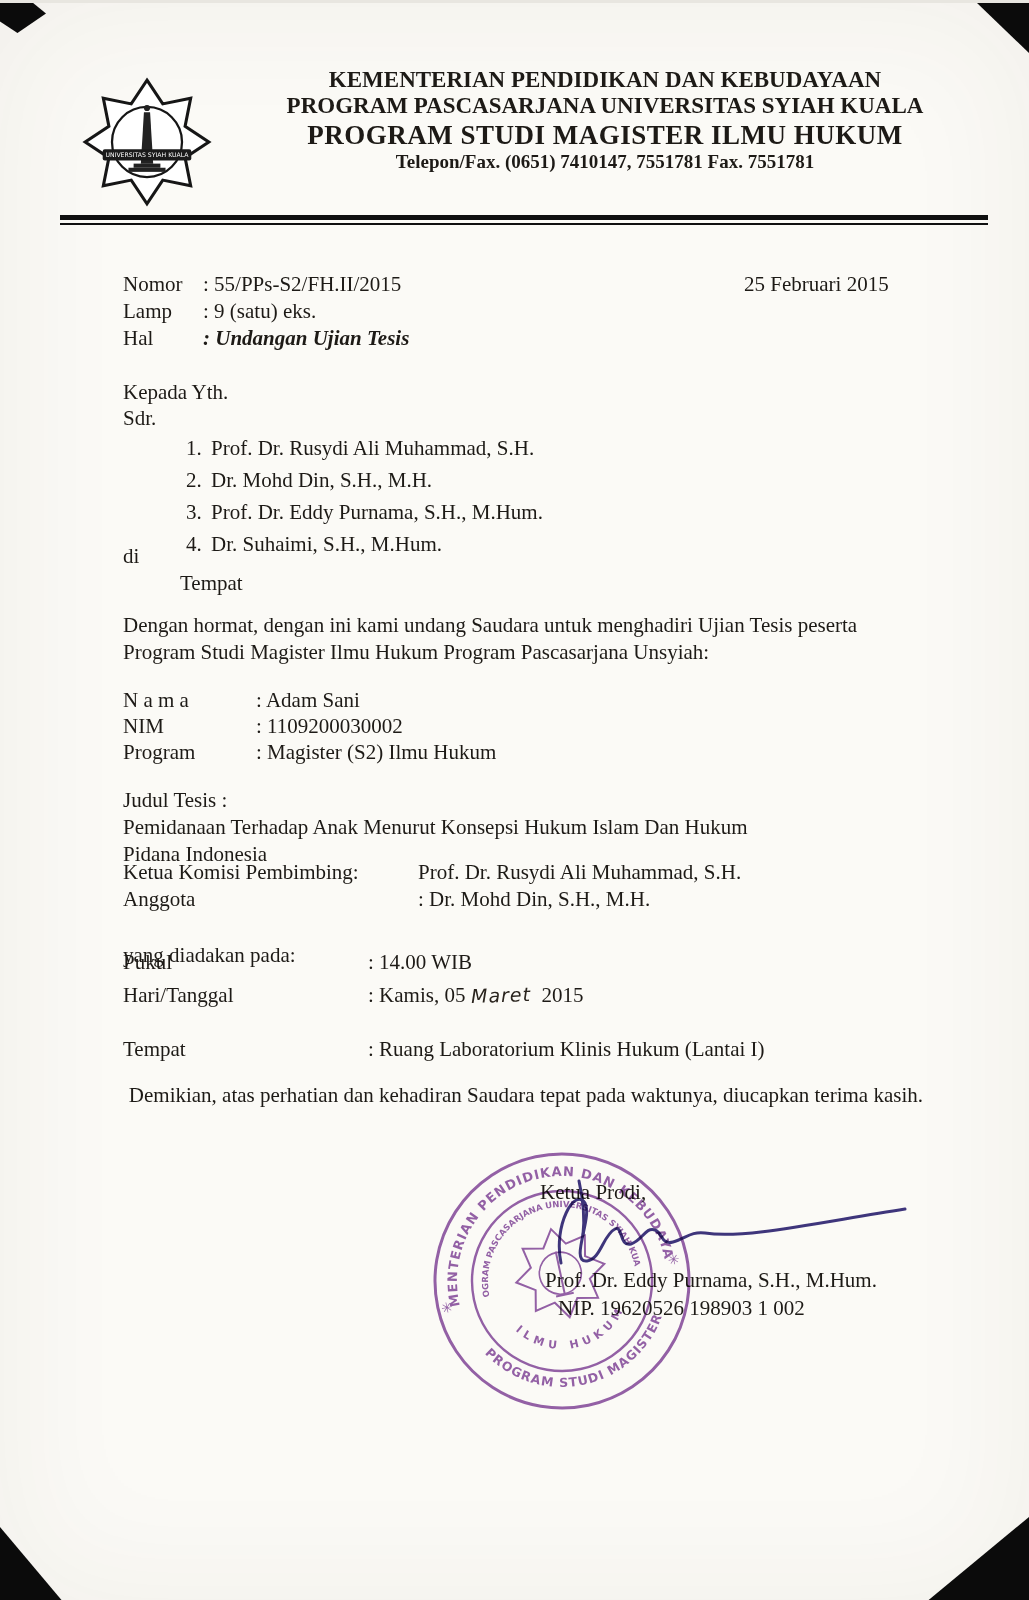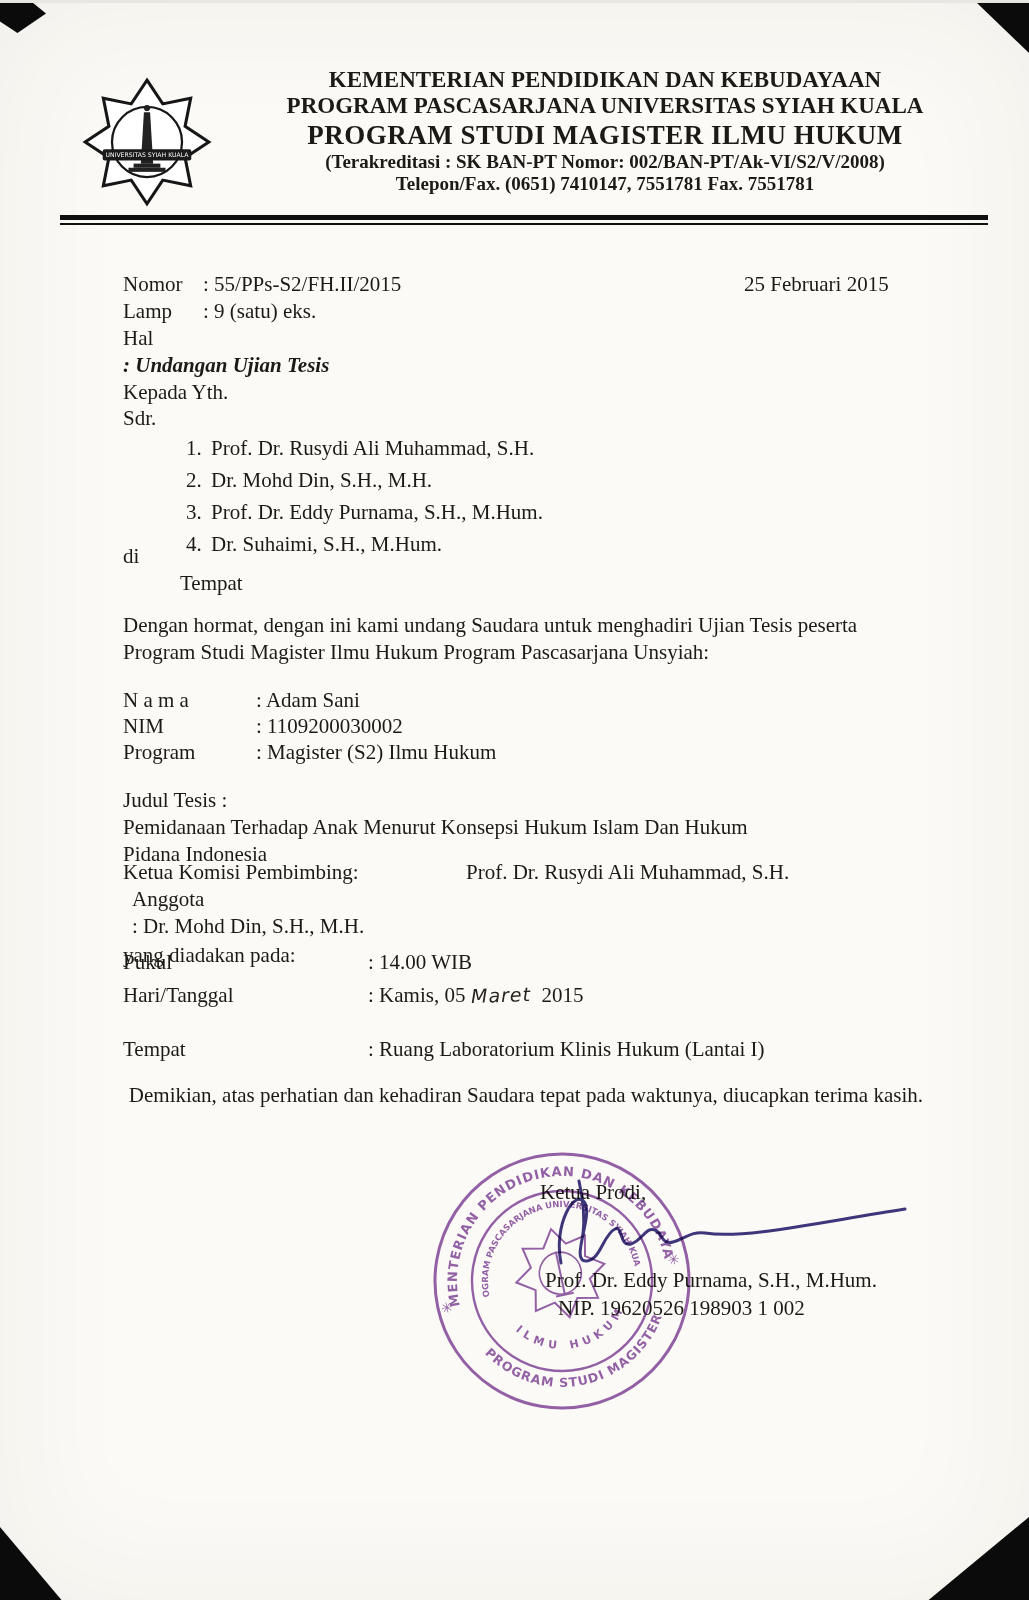--- a/index.html
+++ b/index.html
@@ -85,36 +85,35 @@
     <rect x="52" y="88" width="26" height="4" fill="#222222"></rect>
     <rect x="47" y="92" width="36" height="4" fill="#222222"></rect>
     <rect x="22" y="74" width="86" height="11" rx="2" fill="#1a1a1a"></rect>
     <text x="65" y="82" text-anchor="middle" font-size="6" fill="#ffffff" font-family="DejaVu Sans, sans-serif">UNIVERSITAS SYIAH KUALA</text>
   </svg>
 
   <div class="lh">
     <div class="lh-l1">KEMENTERIAN PENDIDIKAN DAN KEBUDAYAAN</div>
     <div class="lh-l2">PROGRAM PASCASARJANA UNIVERSITAS SYIAH KUALA</div>
     <div class="lh-l3">PROGRAM STUDI MAGISTER ILMU HUKUM</div>
-    <div class="lh-l4">(Terakreditasi : SK BAN-PT Nomor: 002/BAN-PT/Ak-VI/S2/V/2008)</div>
     <div class="lh-l6">Telepon/Fax. (0651) 7410147, 7551781 Fax. 7551781</div>
   </div>
   <div class="rule-thick"></div>
   <div class="rule-thin"></div>
 
   <div class="t row" style="left:123px;top:268px;">
     <span class="lab lab-w80">Nomor</span>
     <span>: 55/PPs-S2/FH.II/2015</span>
   </div>
   <div class="t" style="left:744px;top:268px;">25 Februari 2015</div>
   <div class="t row" style="left:123px;top:295px;">
     <span class="lab lab-w80">Lamp</span>
     <span>: 9 (satu) eks.</span>
   </div>
-  <div class="t row" style="left:123px;top:322px;flex-direction:column;">
+  <div class="t row" style="left:123px;top:322px;">
     <span class="lab lab-w80">Hal</span>
     <span class="bold-italic">: Undangan Ujian Tesis</span>
   </div>
 
   <div class="t" style="left:123px;top:376px;">Kepada Yth.</div>
   <div class="t" style="left:123px;top:402px;">Sdr.</div>
   <ol class="recipients t" style="left:180px;top:432px;">
     <li><span>Prof. Dr. Rusydi Ali Muhammad, S.H.</span></li>
     <li><span>Dr. Mohd Din, S.H., M.H.</span></li>
     <li><span>Prof. Dr. Eddy Purnama, S.H., M.Hum.</span></li>
@@ -136,25 +135,25 @@
   <div class="t row" style="left:123px;top:736px;">
     <span class="lab lab-w133">Program</span>
     <span>: Magister (S2) Ilmu Hukum</span>
   </div>
 
   <div class="t row" style="left:123px;top:784px;flex-direction:column;">
     <span class="lab lab-w133">Judul Tesis :</span>
     <span class="judul-val">Pemidanaan Terhadap Anak Menurut Konsepsi Hukum Islam Dan Hukum Pidana Indonesia</span>
   </div>
 
-  <div class="t row" style="left:123px;top:856px;gap:48px;">
+  <div class="t row" style="left:123px;top:856px;">
     <span class="lab lab-w295">Ketua Komisi Pembimbing:</span>
     <span>Prof. Dr. Rusydi Ali Muhammad, S.H.</span>
   </div>
-  <div class="t row" style="left:132px;top:883px;flex-direction:column;">
+  <div class="t row" style="left:123px;top:883px;">
     <span class="lab lab-w295">Anggota</span>
     <span>: Dr. Mohd Din, S.H., M.H.</span>
   </div>
 
   <div class="t" style="left:123px;top:939px;">yang diadakan pada:</div>
   <div class="t row" style="left:123px;top:979px;">
     <span class="lab lab-w245">Hari/Tanggal</span>
     <span><span>: Kamis, 05</span><span class="handwritten">Maret</span><span>2015</span></span>
   </div>
   <div class="t row" style="left:123px;top:946px;">

